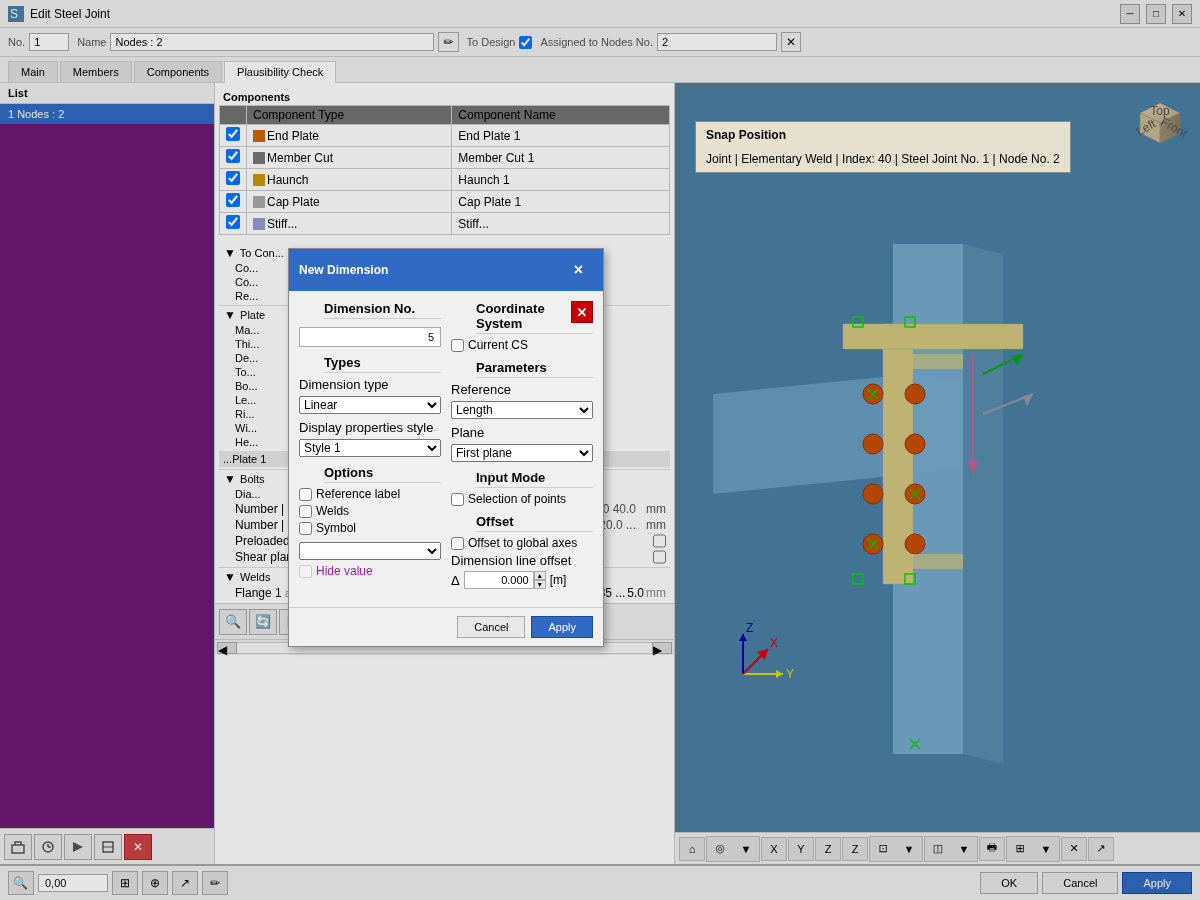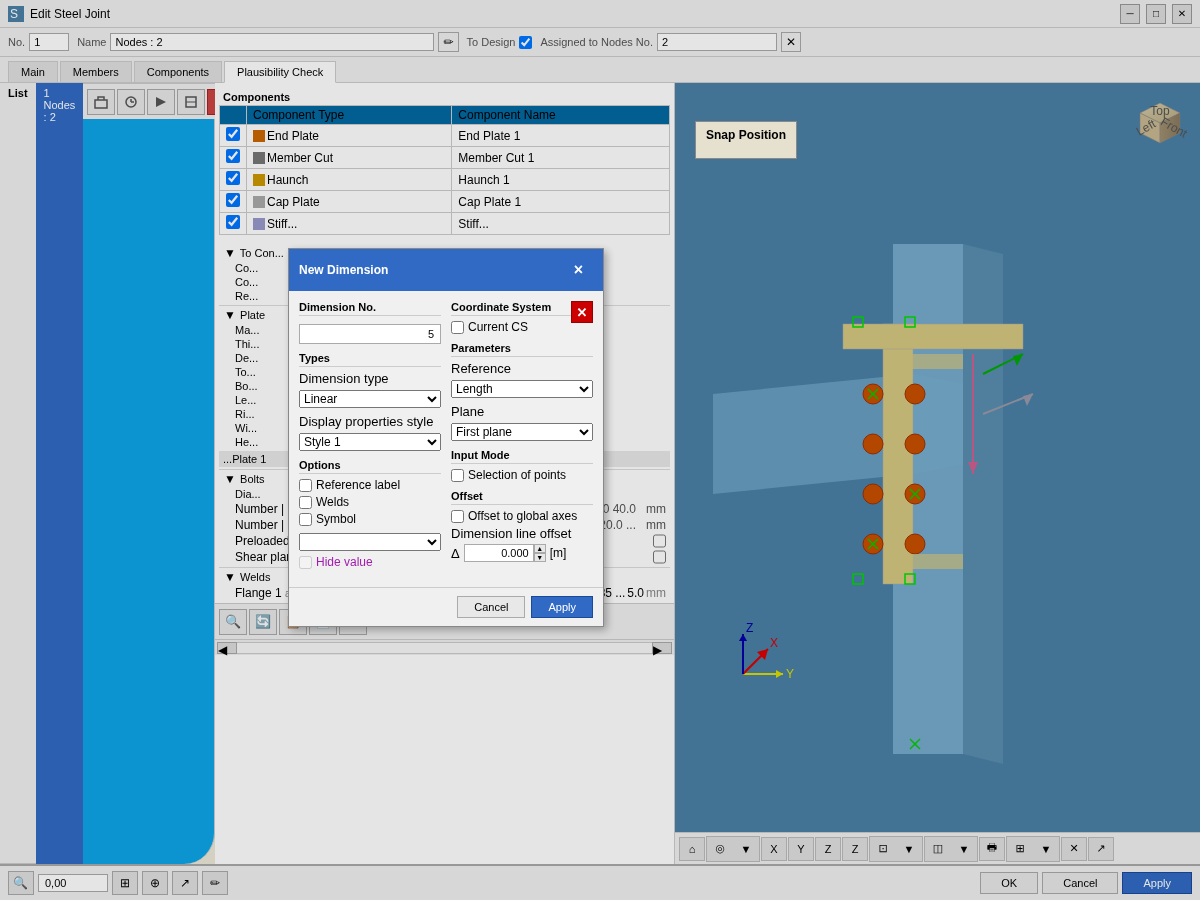--- a/index.html
+++ b/index.html
@@ -9,21 +9,21 @@
     .title-bar { background: #f0f0f0; border-bottom: 1px solid #ccc; height: 28px; display: flex; align-items: center; padding: 0 8px; gap: 6px; }
     .title-bar .win-btn { width: 20px; height: 20px; border: 1px solid #999; background: #ddd; display: flex; align-items: center; justify-content: center; cursor: pointer; font-size: 10px; }
     
     
     .main-layout { display: flex; flex-direction: column; height: 872px; }
     
     
     .content-area { display: flex; flex: 1; overflow: hidden; }
     
     
-    .left-panel { width: 215px; border-right: 1px solid #ccc; background: #0ea5e9; display: flex; flex-direction: row; border-radius: 31px; }
+    .left-panel { width: 215px; border-right: 1px solid #ccc; background: #701a75; display: flex; flex-direction: column; }
     .left-panel .list-header { background: #f0f0f0; border-bottom: 1px solid #ccc; padding: 4px 8px; font-weight: bold; font-size: 11px; }
     .left-panel .list-item { padding: 4px 8px; background: #316ac5; color: #fff; font-size: 11px; }
     
     
     .right-panel { flex: 1; display: flex; flex-direction: column; }
     
     
     .form-header { background: #f0f0f0; border-bottom: 1px solid #ccc; padding: 4px 8px; display: flex; align-items: center; gap: 8px; }
     .form-header .field-group { display: flex; align-items: center; gap: 4px; }
     .form-header label { font-size: 11px; color: #555; }
@@ -41,21 +41,21 @@
     
     .data-panel { width: 460px; border-right: 1px solid #ccc; background: #fff; overflow-y: auto; }
     
     
     .viewport { flex: 1; background: #4a7fa5; position: relative; overflow: hidden; }
     
     
     .components-section { padding: 4px; }
     .section-header { font-weight: bold; font-size: 11px; padding: 4px 4px 2px; }
     .comp-table { width: 100%; border-collapse: collapse; font-size: 11px; }
-    .comp-table th { background: #0369a1; border: 1px solid #ccc; padding: 2px 6px; text-align: left; font-weight: normal; }
+    .comp-table th { background: #737373; border: 1px solid #ccc; padding: 2px 6px; text-align: left; font-weight: normal; }
     .comp-table td { border: 1px solid #ccc; padding: 2px 6px; }
     .comp-row-checkbox { width: 14px; height: 14px; }
     .color-dot { width: 12px; height: 12px; display: inline-block; margin-right: 2px; vertical-align: middle; }
     
     
     .tree-section { padding: 2px 4px; }
     .tree-item { padding: 1px 4px; font-size: 11px; cursor: default; }
     .tree-item.indent1 { padding-left: 16px; }
     
     
@@ -65,21 +65,21 @@
     .footer-btn.primary { background: #316ac5; color: #fff; border-color: #1a4a99; }
     
     
     .modal-overlay { position: fixed; top: 0; left: 0; right: 0; bottom: 0; background: rgba(0,0,0,0.1); z-index: 100; display: flex; align-items: flex-start; justify-content: flex-start; }
     
     
     .modal { position: absolute; top: 248px; left: 288px; width: 316px; background: #f0f0f0; border: 1px solid #888; box-shadow: 3px 3px 8px rgba(0,0,0,0.3); z-index: 200; }
     .modal-title { background: #316ac5; color: #fff; padding: 6px 10px; display: flex; align-items: center; justify-content: space-between; font-size: 12px; font-weight: bold; }
     .modal-body { padding: 10px; }
     .modal-section { margin-bottom: 8px; }
-    .modal-section-title { font-weight: bold; font-size: 11px; margin-bottom: 4px; border-bottom: 1px solid #ccc; padding-bottom: 2px; }
+    .modal-section-title { font-weight: bold; font-size: 13px; margin-bottom: 4px; border-bottom: 1px solid #ccc; padding-bottom: 2px; margin-left: 25px; }
     .modal-row { display: flex; align-items: center; margin-bottom: 4px; gap: 4px; font-size: 11px; }
     .modal-label { min-width: 110px; font-size: 13px; }
     .modal-footer { display: flex; justify-content: flex-end; gap: 6px; padding: 8px 10px; border-top: 1px solid #ccc; }
     .modal-btn { padding: 4px 16px; border: 1px solid #aaa; background: #e8e8e8; cursor: pointer; font-size: 11px; }
     .modal-btn.primary { background: #316ac5; color: #fff; border-color: #1a4a99; }
     
     .modal-two-col { display: flex; gap: 10px; }
     .modal-col { flex: 1; }
     
     
@@ -320,20 +320,21 @@
             <div style="width:20px;border:1px solid #aaa;background:#ddd;height:12px;cursor:pointer">◀</div>
             <div style="flex:1;border-top:1px solid #ccc;border-bottom:1px solid #ccc;height:12px;background:#f8f8f8"></div>
             <div style="width:20px;border:1px solid #aaa;background:#ddd;height:12px;cursor:pointer">▶</div>
           </div>
         </div>
 
         <div class="viewport">
 
           <div class="snap-tooltip">
             <div class="snap-title">Snap Position</div>
+            <div>Joint | Elementary Weld | Index: 40 | Steel Joint No. 1 | Node No. 2</div>
           </div>
 
           <div class="cube-3d">
             <svg width="60" height="60" viewBox="0 0 60 60">
               <defs>
                 <linearGradient id="topFace" x1="0%" y1="0%" x2="100%" y2="100%">
                   <stop offset="0%" style="stop-color:#d4c9a8;stop-opacity:1"></stop>
                   <stop offset="100%" style="stop-color:#b8aa80;stop-opacity:1"></stop>
                 </linearGradient>
                 <linearGradient id="rightFace" x1="0%" y1="0%" x2="100%" y2="0%">

